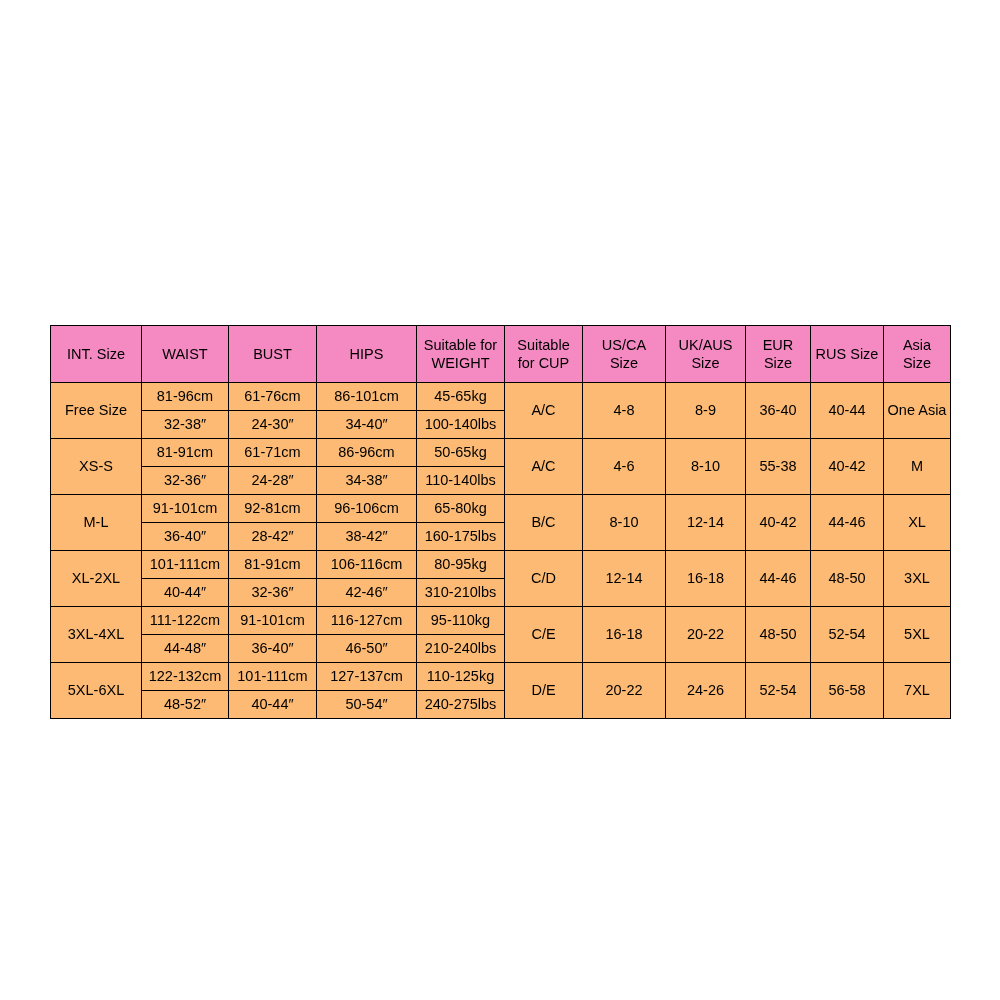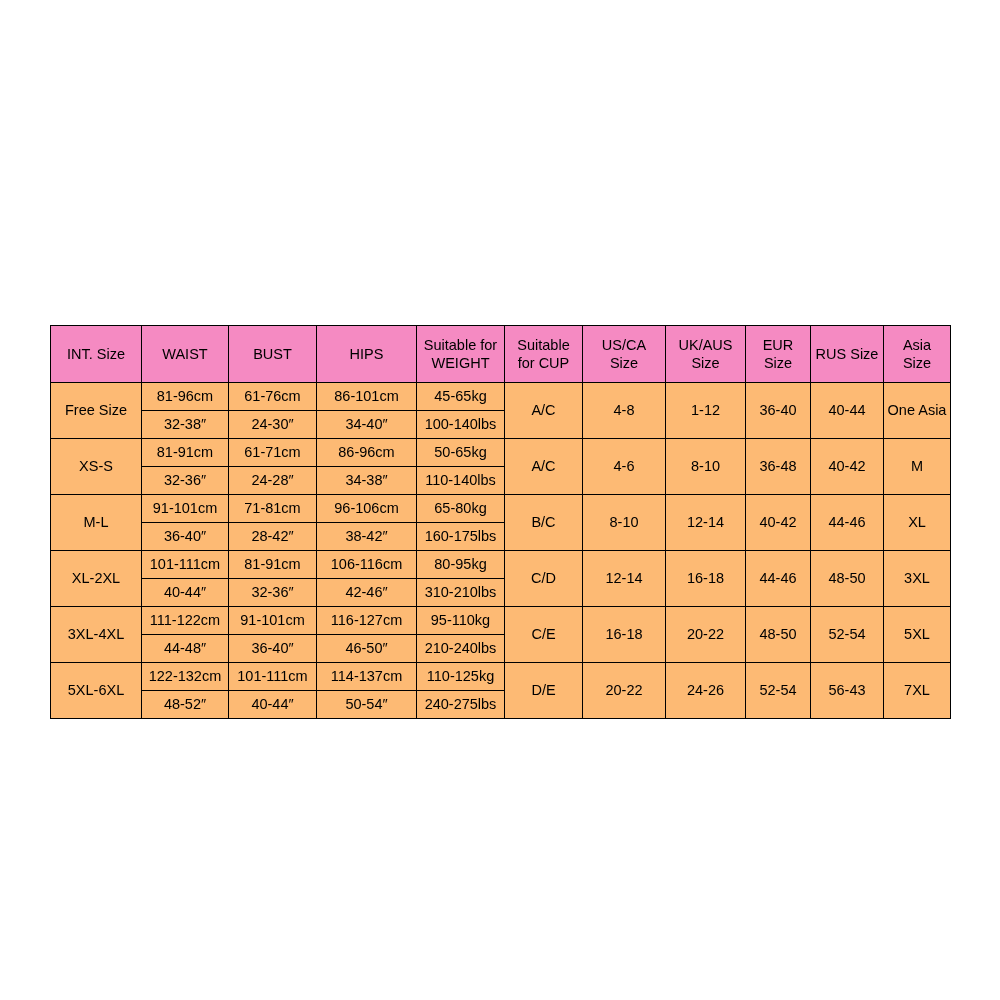--- a/index.html
+++ b/index.html
@@ -120,56 +120,56 @@
     <tbody>
 
       <tr class="row-top">
         <td class="int-size" rowspan="2">Free Size</td>
         <td>81-96cm</td>
         <td>61-76cm</td>
         <td>86-101cm</td>
         <td>45-65kg</td>
         <td rowspan="2">A/C</td>
         <td rowspan="2">4-8</td>
-        <td rowspan="2">1-12</td>
+        <td rowspan="2">8-9</td>
         <td rowspan="2">36-40</td>
         <td rowspan="2">40-44</td>
         <td rowspan="2">One Asia</td>
       </tr>
       <tr class="row-bot">
         <td>32-38″</td>
         <td>24-30″</td>
         <td>34-40″</td>
         <td>100-140lbs</td>
       </tr>
 
       <tr class="row-top">
         <td class="int-size" rowspan="2">XS-S</td>
         <td>81-91cm</td>
         <td>61-71cm</td>
         <td>86-96cm</td>
         <td>50-65kg</td>
         <td rowspan="2">A/C</td>
         <td rowspan="2">4-6</td>
         <td rowspan="2">8-10</td>
-        <td rowspan="2">36-48</td>
+        <td rowspan="2">55-38</td>
         <td rowspan="2">40-42</td>
         <td rowspan="2">M</td>
       </tr>
       <tr class="row-bot">
         <td>32-36″</td>
         <td>24-28″</td>
         <td>34-38″</td>
         <td>110-140lbs</td>
       </tr>
 
       <tr class="row-top">
         <td class="int-size" rowspan="2">M-L</td>
         <td>91-101cm</td>
-        <td>71-81cm</td>
+        <td>92-81cm</td>
         <td>96-106cm</td>
         <td>65-80kg</td>
         <td rowspan="2">B/C</td>
         <td rowspan="2">8-10</td>
         <td rowspan="2">12-14</td>
         <td rowspan="2">40-42</td>
         <td rowspan="2">44-46</td>
         <td rowspan="2">XL</td>
       </tr>
       <tr class="row-bot">
@@ -216,27 +216,27 @@
         <td>44-48″</td>
         <td>36-40″</td>
         <td>46-50″</td>
         <td>210-240lbs</td>
       </tr>
 
       <tr class="row-top">
         <td class="int-size" rowspan="2">5XL-6XL</td>
         <td>122-132cm</td>
         <td>101-111cm</td>
-        <td>114-137cm</td>
+        <td>127-137cm</td>
         <td>110-125kg</td>
         <td rowspan="2">D/E</td>
         <td rowspan="2">20-22</td>
         <td rowspan="2">24-26</td>
         <td rowspan="2">52-54</td>
-        <td rowspan="2">56-43</td>
+        <td rowspan="2">56-58</td>
         <td rowspan="2">7XL</td>
       </tr>
       <tr class="row-bot">
         <td>48-52″</td>
         <td>40-44″</td>
         <td>50-54″</td>
         <td>240-275lbs</td>
       </tr>
     </tbody>
   </table>

